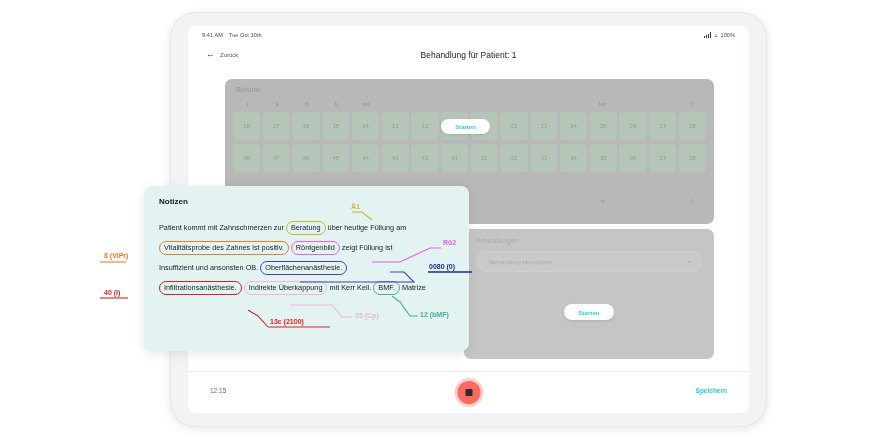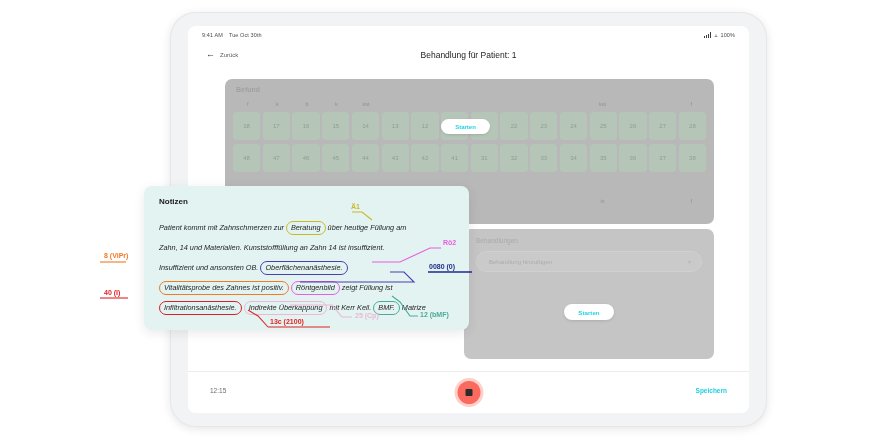--- a/index.html
+++ b/index.html
@@ -171,37 +171,37 @@
   #record-square { width: 7px; height: 7px; background: #2b2b2b; border-radius: 1px; }
   #save-button {
     position: absolute; right: 22px; top: 15px;
     font-size: 6.5px; color: #21cfe0; font-weight: 600;
   }
 
   
   #notes-panel {
     position: absolute;
     left: 144px; top: 186px;
-    width: 325px; height: 144px;
+    width: 325px; height: 165px;
     background: #e2f3f1;
     border-radius: 8px;
     box-shadow: 0 3px 12px rgba(0,0,0,.09);
     z-index: 30;
   }
   #notes-title {
     position: absolute; left: 15px; top: 11px;
     font-size: 8px; font-weight: 700; color: #1b1b1b;
   }
   #notes-body {
     position: absolute; left: 15px; top: 32px;
     width: 296px;
     font-size: 7.3px; line-height: 20px;
     color: #1f1f1f;
   }
-  .nl { display: block; white-space: nowrap; font-style: italic; }
+  .nl { display: block; white-space: nowrap; }
 
   
   .chip {
     display: inline-block;
     padding: .5px 4px;
     border-radius: 8px;
     border: 1px solid currentColor;
     line-height: 11px;
   }
   .chip-txt { color: #1f1f1f; }
@@ -370,29 +370,28 @@
 </div>
 
 <div id="notes-panel">
   <div id="notes-title">Notizen</div>
   <div id="notes-body">
 
     <span class="nl">
       <span>Patient kommt mit Zahnschmerzen zur </span><span class="chip c-yellow"><span class="chip-txt">Beratung</span></span><span> über heutige Füllung am</span>
     </span>
 
-    <span class="nl">Zahn, 14 und Materialien. Kunststofffüllung an Zahn 14 ist insuffizient.</span>
-
-    <span class="nl">
-      <span>Insuffizient und ansonsten OB. </span><span class="chip c-navy"><span class="chip-txt">Oberflächenanästhesie.</span></span>
-    </span>
 
     <span class="nl">
       <span class="chip c-orange"><span class="chip-txt">Vitalitätsprobe des Zahnes ist positiv.</span></span>
       <span class="chip c-magenta"><span class="chip-txt">Röntgenbild</span></span><span> zeigt Füllung ist</span>
+    </span>
+
+    <span class="nl">
+      <span>Insuffizient und ansonsten OB. </span><span class="chip c-navy"><span class="chip-txt">Oberflächenanästhesie.</span></span>
     </span>
 
     <span class="nl">
       <span class="chip c-darkred"><span class="chip-txt">Infiltrationsanästhesie.</span></span>
       <span class="chip c-pink"><span class="chip-txt">Indirekte Überkappung</span></span><span> mit Kerr Keil. </span><span class="chip c-teal"><span class="chip-txt">BMF.</span></span><span> Matrize</span>
     </span>
 
 
   </div>
 </div>

